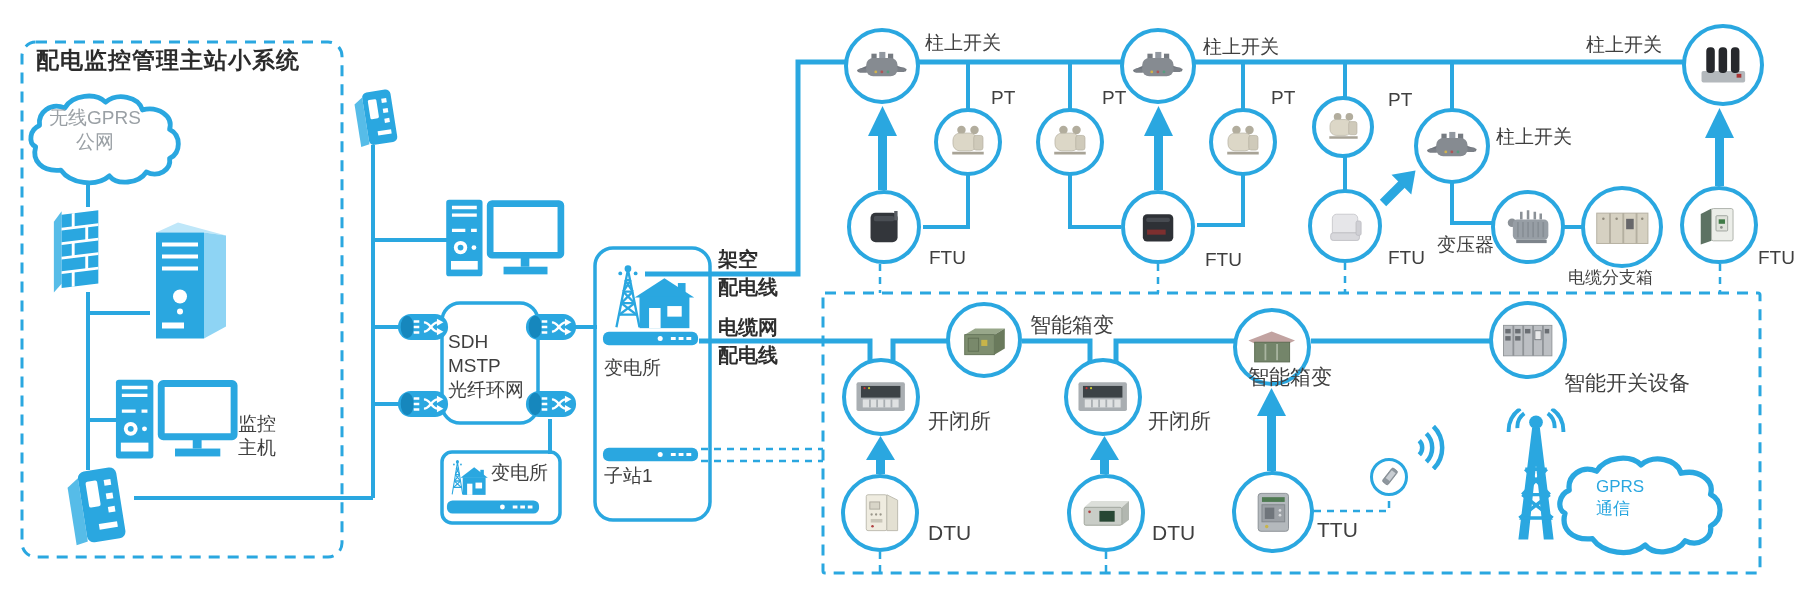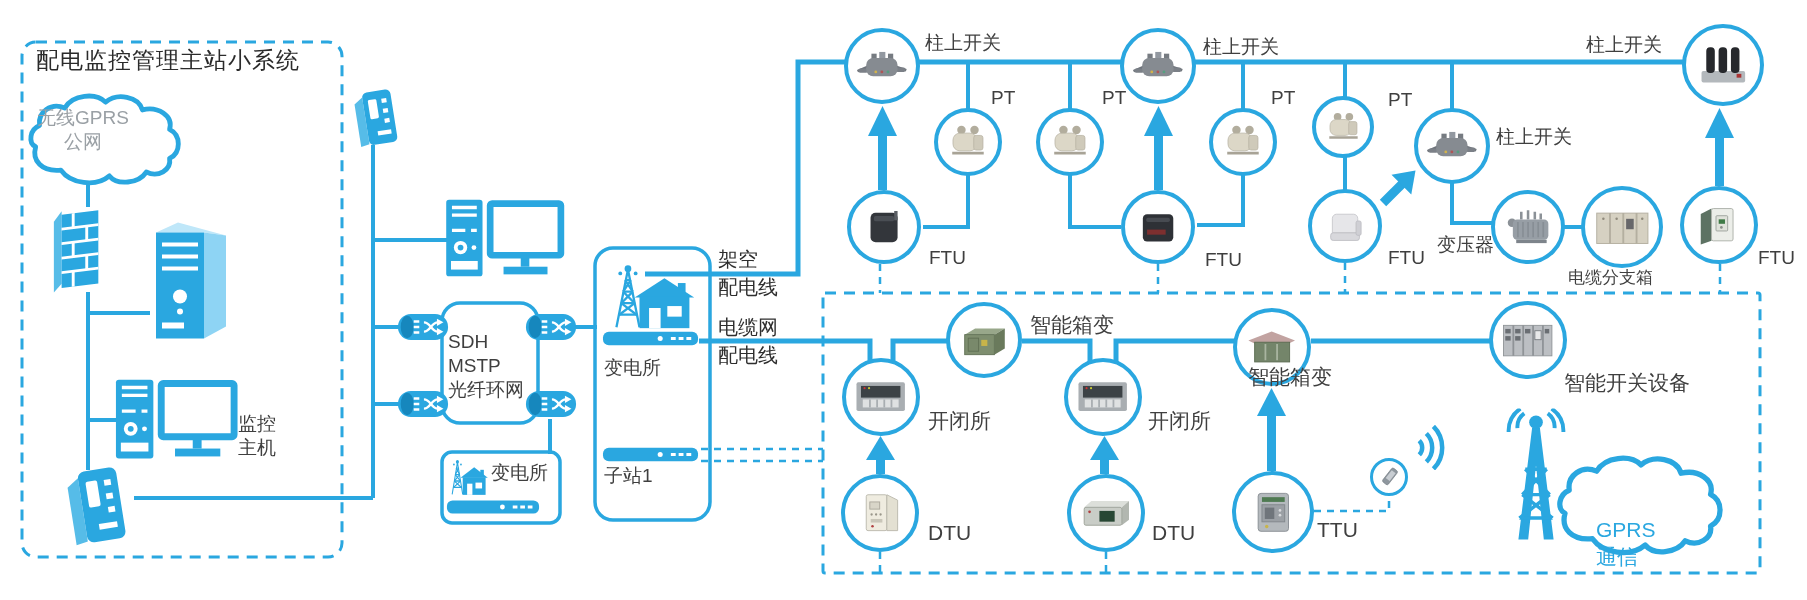--- a/index.html
+++ b/index.html
@@ -12,25 +12,25 @@
   .wires .d{stroke:var(--blue);stroke-width:2.5;fill:none;stroke-dasharray:7 6;}
   .wires .dashbox{stroke:var(--blue);stroke-width:3;fill:none;stroke-dasharray:11 8;}
   .wires .solidbox{stroke:var(--blue);stroke-width:3.5;fill:#fff;}
   .wires .ringbox{stroke:var(--blue);stroke-width:3.5;fill:none;}
   .node{position:absolute;box-sizing:border-box;border:4px solid var(--blue);border-radius:50%;
         background:#fff;z-index:3;display:flex;align-items:center;justify-content:center;}
   .node .dev{width:82%;height:82%;}
   .ico{position:absolute;z-index:2;}
   .ico svg{width:100%;height:100%;display:block;}
   .lbl{position:absolute;z-index:4;color:#3f3f3f;font-size:19px;line-height:1.25;white-space:pre-line;}
-  .lbl.b{font-weight:normal;font-size:20px;color:#2e2e2e;line-height:1.4;}
+  .lbl.b{font-weight:bold;font-size:20px;color:#2e2e2e;line-height:1.4;}
   .lbl.big{font-size:21px;}
-  .lbl.title{font-size:23px;font-weight:normal;color:#2b2b2b;letter-spacing:1px;text-align:right;}
+  .lbl.title{font-size:23px;font-weight:bold;color:#2b2b2b;letter-spacing:1px;text-align:right;}
   .lbl.muted{color:#9aa0a5;text-align:center;}
-  .lbl.blue{color:var(--blue);font-size:21px;line-height:1.3;margin-top:40px;}
+  .lbl.blue{color:var(--blue);font-size:17px;line-height:1.3;}
   .lbl.small{font-size:17px;}
 </style>
 </head>
 <body>
 
 <div class="canvas">
 
   <svg width="0" height="0" style="position:absolute">
     <defs>
       <symbol id="g-ps" viewBox="0 0 64 48">
@@ -309,21 +309,21 @@
     </g>
   </svg>
 
   <div class="lbl title" style="left:36px;top:46px">配电监控管理主站小系统</div>
 
   <div class="ico" style="left:24px;top:86px;width:165px;height:108px">
       <svg viewBox="0 0 170 110">
         <use href="#g-cloud"></use>
       </svg>
     </div>
-  <div class="lbl muted" style="left:18px;top:106px;width:130px">无线GPRS
+  <div class="lbl muted" style="left:30px;top:106px;width:130px">无线GPRS
 公网</div>
 
   <div class="ico" style="left:50px;top:198px;width:58px;height:98px">
       <svg viewBox="0 0 60 100">
         <use href="#g-fw"></use>
       </svg>
     </div>
   <div class="ico" style="left:146px;top:218px;width:90px;height:126px">
       <svg viewBox="0 0 90 125">
         <use href="#g-server"></use>

